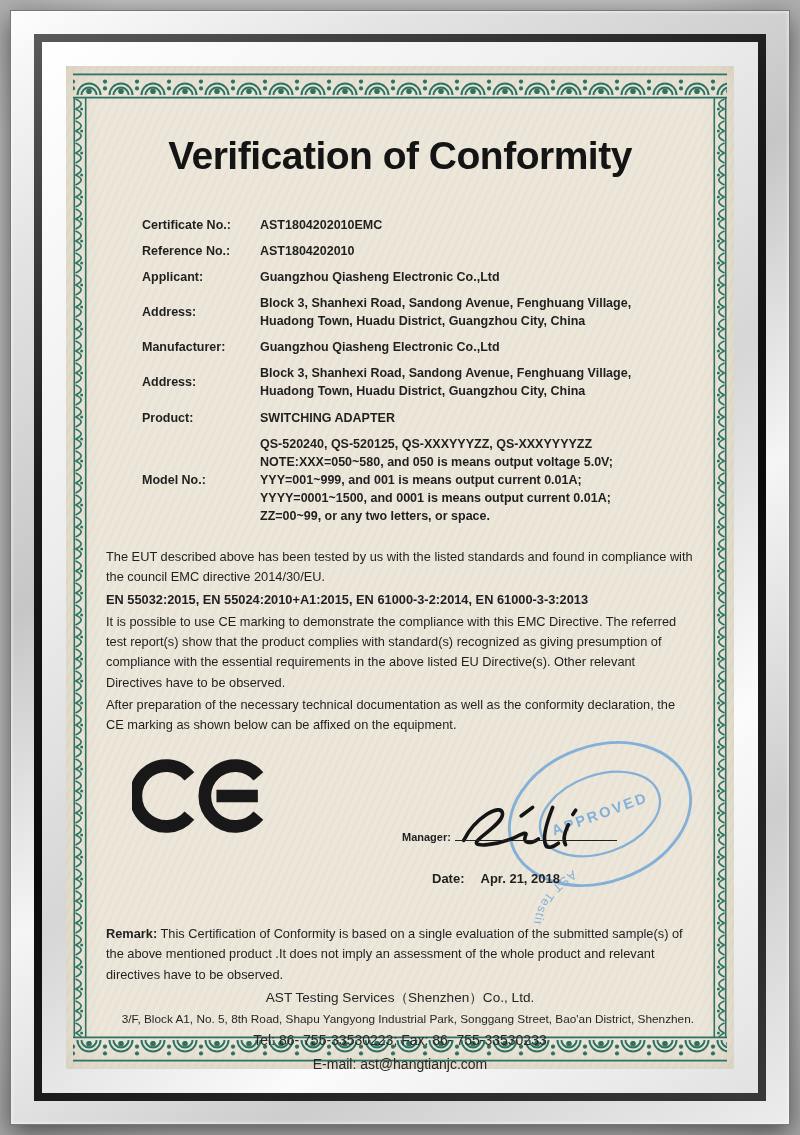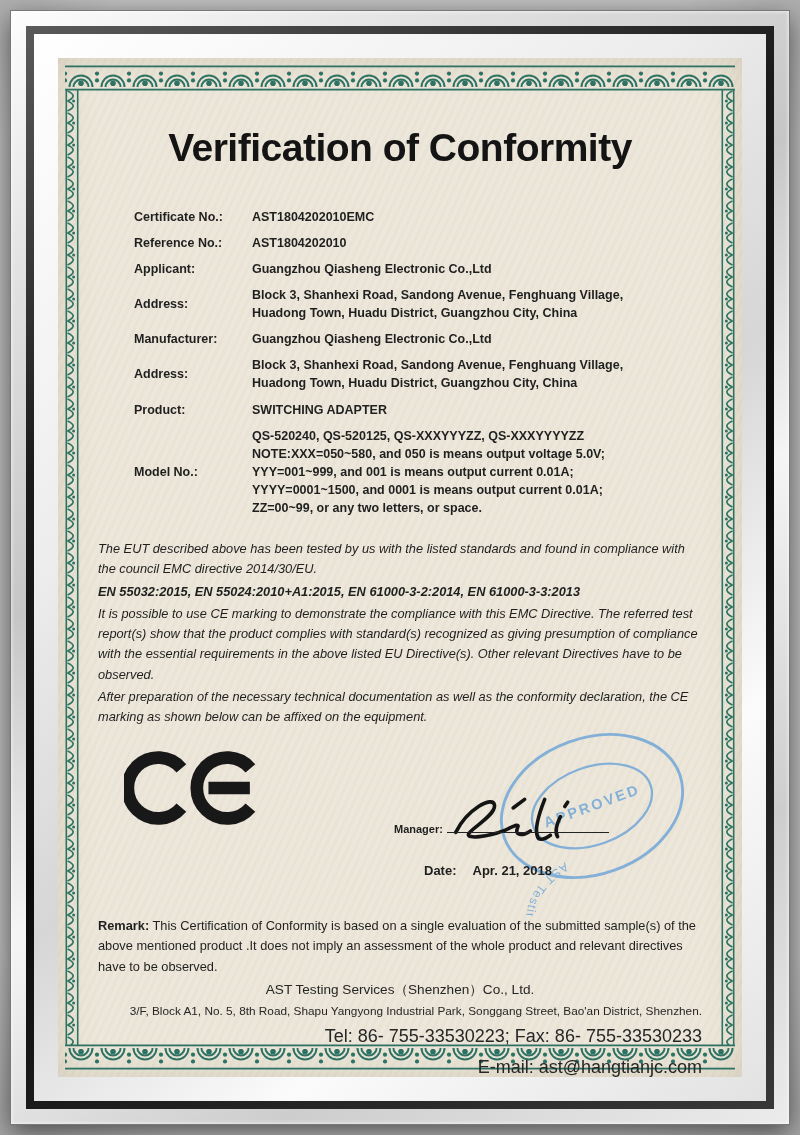--- a/index.html
+++ b/index.html
@@ -11,21 +11,21 @@
   .photo {
     position:relative; width:800px; height:1135px; overflow:hidden;
     background: radial-gradient(130% 120% at 50% 48%, #c2c2c2 48%, #8f8f8f 68%, #474747 86%, #161616 100%);
   }
   
   .frame-silver {
     position:absolute; inset:10px;
     background: linear-gradient(148deg,#fdfdfd 0%,#e3e3e3 16%,#c6c6c6 38%,#f5f5f5 58%,#cdcdcd 80%,#ececec 100%);
     border:1px solid #787878;
     box-shadow: 0 8px 26px rgba(0,0,0,.6), inset 0 0 4px rgba(255,255,255,.9);
-    padding:15px;
+    padding:23px;
   }
   .frame-dark {
     width:100%; height:100%;
     background: linear-gradient(152deg,#5a5a5a 0%,#1b1b1b 30%,#0a0a0a 58%,#383838 100%);
     padding:8px;
   }
   .frame-bevel {
     width:100%; height:100%;
     background: linear-gradient(140deg,#ffffff 0%,#ededed 32%,#d6d6d6 54%,#fbfbfb 76%,#e2e2e2 100%);
     padding:24px;
@@ -54,41 +54,41 @@
   }
   .fields { margin:30px 0 0 36px; }
   .field-row {
     display:grid; grid-template-columns:118px 1fr; align-items:center;
     margin-bottom:8px; font-size:12.5px; line-height:1.45;
   }
   .field-label { font-weight:700; }
   .field-value { font-weight:700; white-space:pre-line; }
 
   .paragraphs { margin-top:22px; font-size:12.8px; line-height:1.58; }
-  .paragraphs p { margin-bottom:2px;font-style:italic; }
+  .paragraphs p { margin-bottom:2px; }
   .bold { font-weight:700; }
 
   .sign-area { position:relative; height:168px; margin-top:4px; }
   .ce-svg { position:absolute; left:26px; top:18px; width:138px; height:78px; }
   .stamp-svg {
     position:absolute; left:392px; top:-8px; width:204px; height:166px;
     transform:rotate(-20deg); opacity:.82;
   }
   .manager-line { position:absolute; left:296px; top:89px; font-size:11px; font-weight:700; }
   .manager-underline { display:inline-block; width:162px; border-bottom:1.6px solid #222; height:13px; margin-left:4px; }
   .signature-svg { position:absolute; left:352px; top:58px; width:132px; height:58px; }
   .date-line { position:absolute; left:326px; top:130px; font-size:13px; font-weight:700; }
   .date-value { margin-left:16px; }
 
   .remark { font-size:12.8px; line-height:1.58; margin-top:17px; }
 
   .footer { margin-top:1px; text-align:center; color:#262626; }
   .footer-company { font-size:13.6px; line-height:1.7; }
   .footer-address { font-size:11.8px; line-height:1.7;text-align:right; }
-  .footer-tel, .footer-web, .footer-mail { font-size:18px; line-height:1.7;text-align:right; }
+  .footer-tel, .footer-web, .footer-mail { font-size:14px; line-height:1.7; }
 </style>
 </head>
 <body>
 
 <div class="photo">
   <div class="frame-silver">
     <div class="frame-dark">
       <div class="frame-bevel">
         <div class="paper">
 

